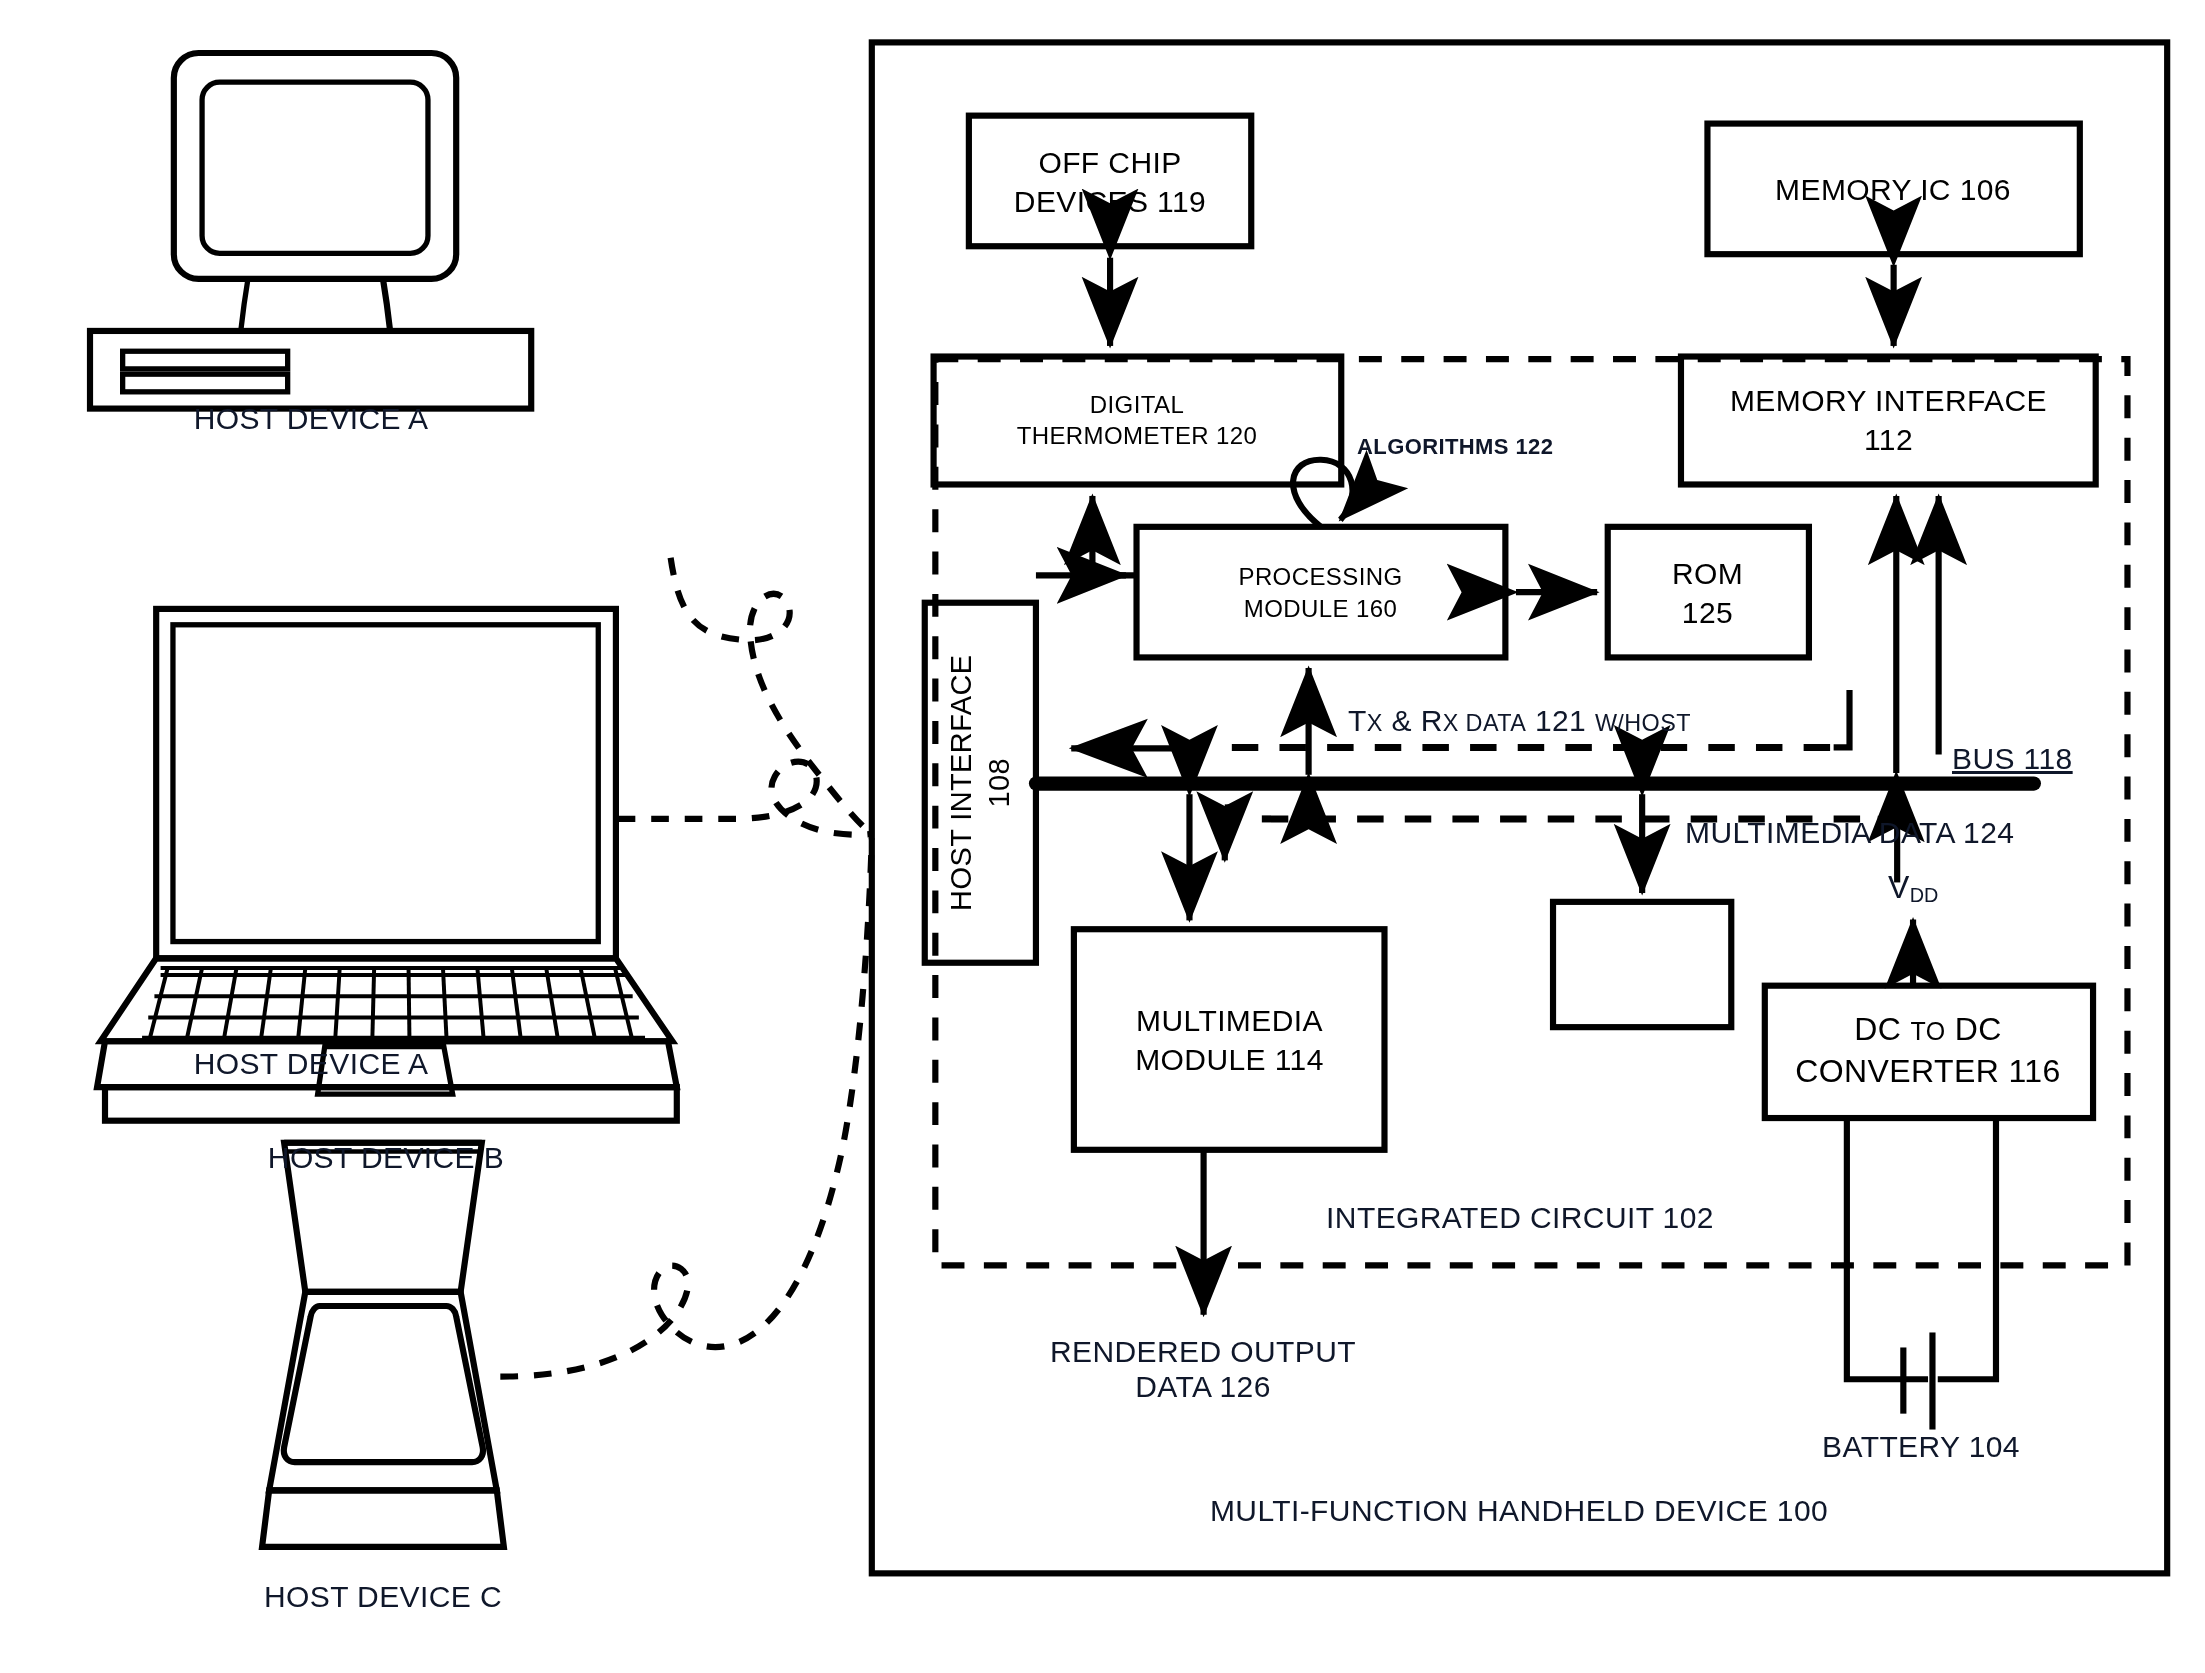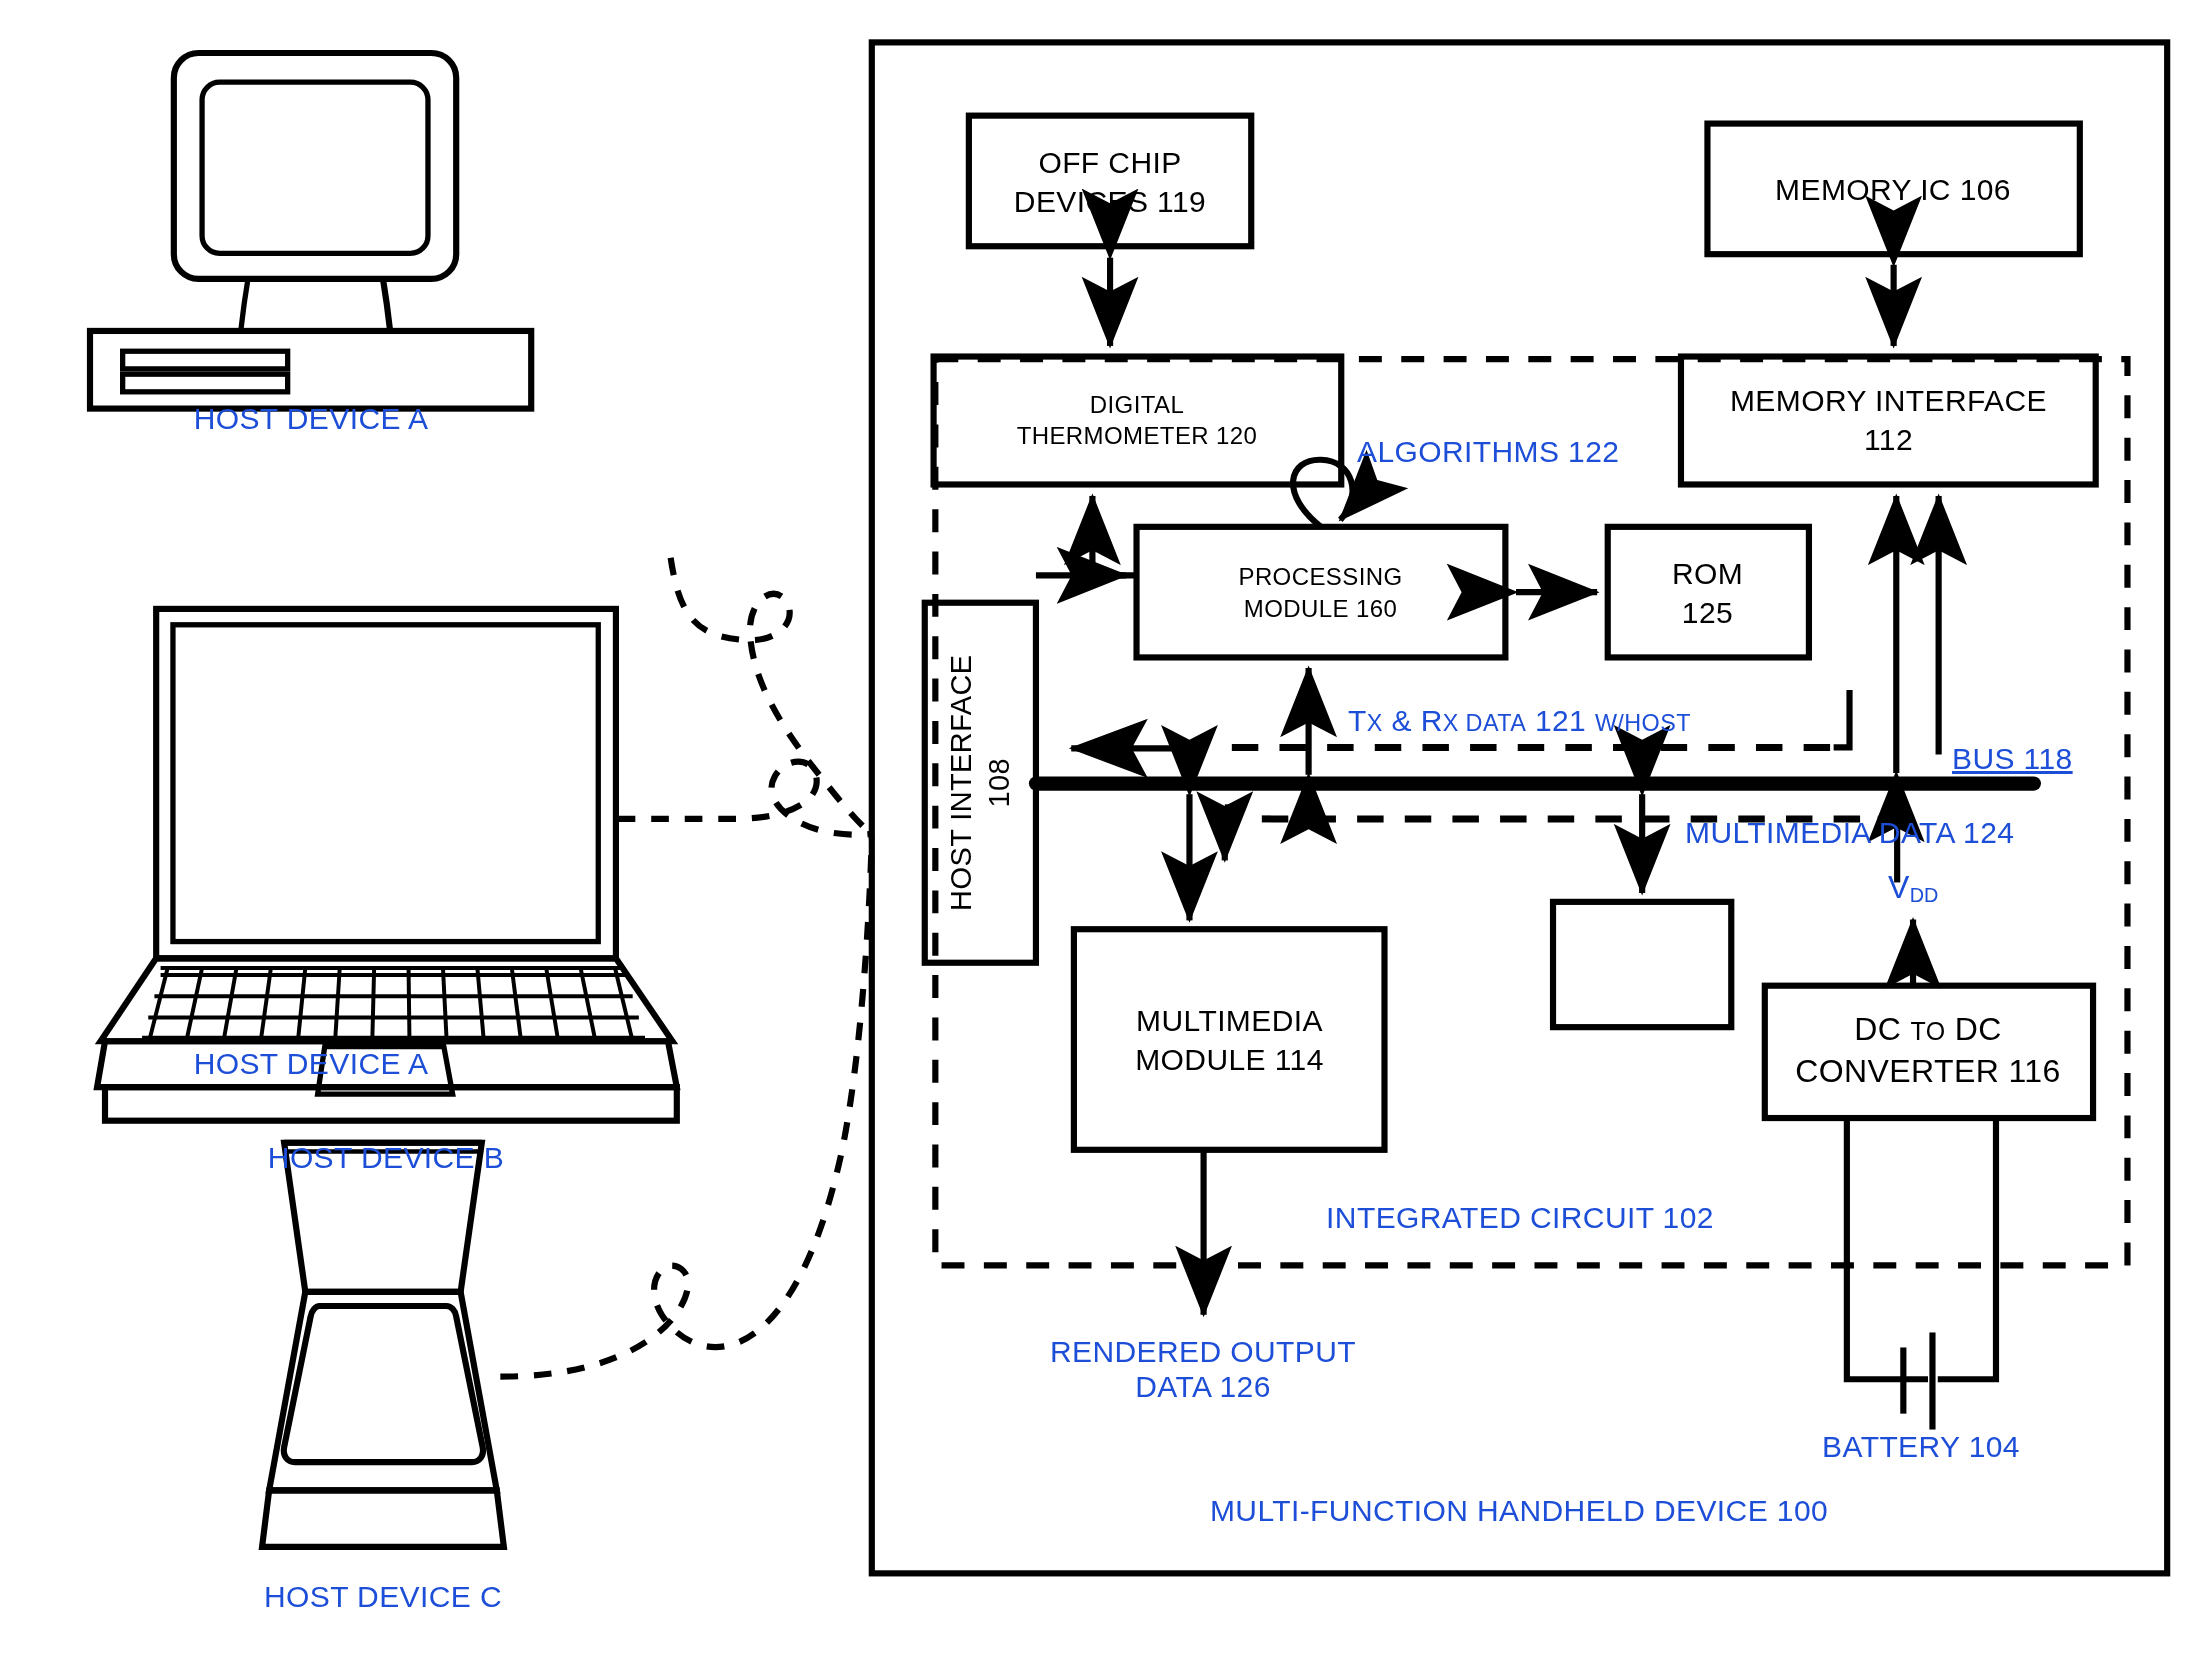--- a/index.html
+++ b/index.html
@@ -12,21 +12,21 @@
     position:relative;
     width:2206px;
     height:1674px;
     background:#fff;
     overflow:hidden;
   }
   svg#fig{position:absolute;left:0;top:0;width:2206px;height:1674px;}
   .lbl{
     position:absolute;
     font-family:"Liberation Sans", sans-serif;
-    color:#1d4ed8;
+    color:#0f172a;
     white-space:nowrap;
     letter-spacing:0.4px;
     line-height:1.18;
   }
   .ctr{transform:translateX(-50%);text-align:center;}
   .boxtxt{
     position:absolute;
     display:flex;
     align-items:center;
     justify-content:center;
@@ -258,21 +258,21 @@
   </div>
 
 
   <div class="boxtxt" style="left:1764px;top:985px;width:328px;height:132px;font-size:32px;">
     <span>
       DC <span class="sm">TO</span> DC
     </span>
     <span>CONVERTER 116</span>
   </div>
 
-  <div class="lbl" style="left:1357px;top:434px;font-size:30px;">ALGORITHMS 122</div>
+  <div class="lbl" style="left:1357px;top:434px;font-size:22px;font-weight:bold;">ALGORITHMS 122</div>
 
   <div class="lbl" style="left:1348px;top:703px;font-size:30px;">
     T<span class="sm">X</span> &amp; R<span class="sm">X</span><span class="sm"> DATA</span> 121 <span class="sm">W/HOST</span>
   </div>
 
   <div class="lbl" style="left:1952px;top:741px;font-size:30px;text-decoration:underline;">BUS 118</div>
 
   <div class="lbl" style="left:1685px;top:815px;font-size:30px;">MULTIMEDIA DATA 124</div>
 
   <div class="lbl" style="left:1888px;top:869px;font-size:32px;"><span>V</span><sub>DD</sub></div>

